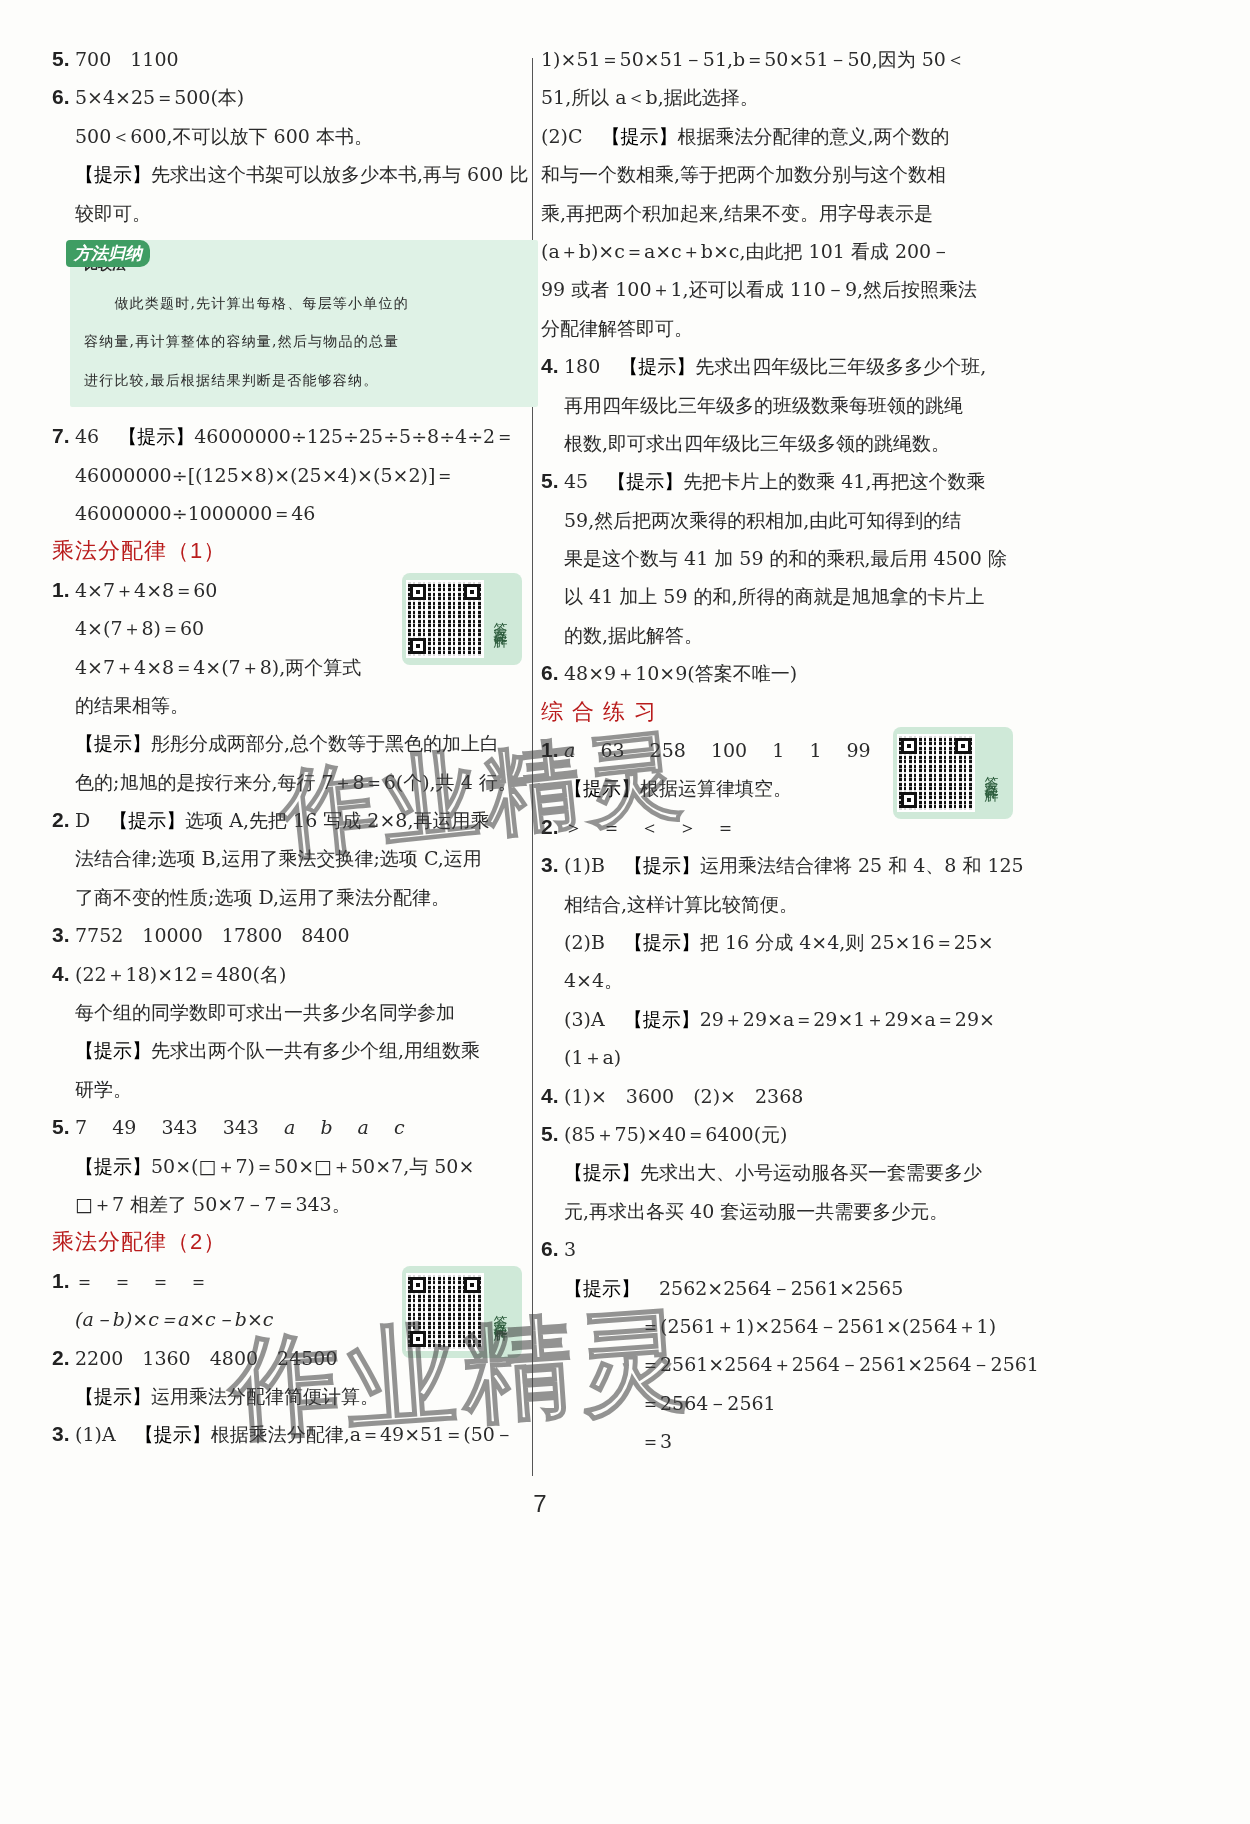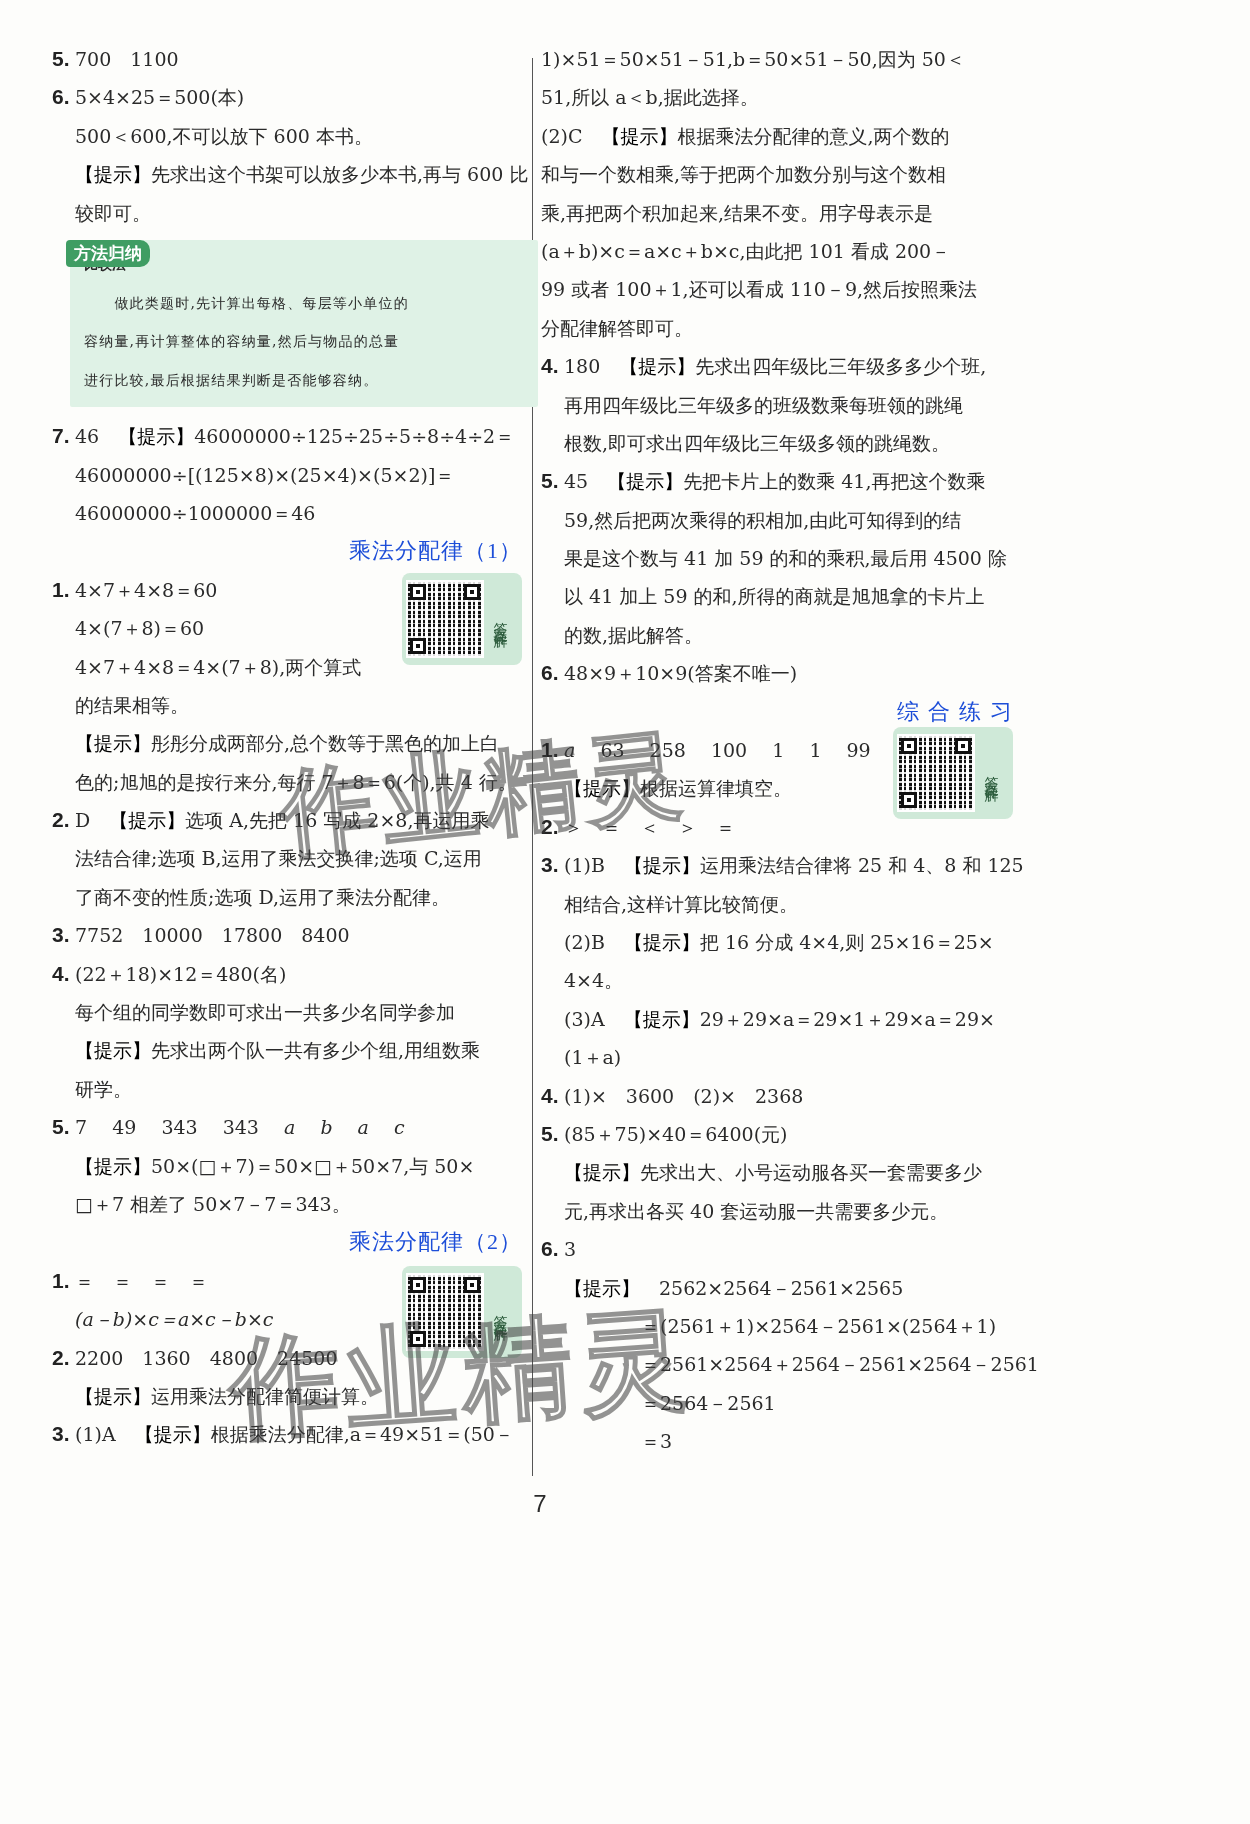--- a/index.html
+++ b/index.html
@@ -12,31 +12,31 @@
     .col { position: absolute; top: 40px; }
     .col-left { left: 52px; width: 470px; }
     .col-right { left: 541px; width: 480px; }
     .divider { position: absolute; left: 532px; top: 58px; width: 1px; height: 1418px; background: #555; }
     .line { font-size: 19px; line-height: 38.4px; white-space: nowrap; height: 38.4px; }
     .indent { padding-left: 23px; }
     .num { font-family: "Liberation Sans", sans-serif; font-weight: bold; font-size: 21px; display: inline-block; width: 23px; color: #222; }
     .hint { color: #000000; font-family: "DejaVu Sans", sans-serif; }
     .it { font-style: italic; }
     .section-title {
-      color: #1d4ed8; font-family: Liberation Serif, serif; font-size: 22px;
-      text-align: right; height: 38.4px; line-height: 38.4px; letter-spacing: 1px;
+      color: #b91c1c; font-family: Liberation Sans, sans-serif; font-size: 22px;
+      text-align: left; height: 38.4px; line-height: 38.4px; letter-spacing: 1px;
     }
     .section-title.wide { letter-spacing: 9px; }
     .method-box {
       background: #dff2e6; margin: 8px 0 10px 18px; padding: 0 14px 8px 14px; position: relative;
       width: 440px; border-radius: 2px;
     }
     .method-tag {
       position: absolute; left: -4px; top: 0; background: #3f9d63; color: #fff;
-      font-family: "DejaVu Sans", sans-serif; font-weight: bold; 
+      font-family: "DejaVu Sans", sans-serif; font-weight: bold; font-style: italic;
       font-size: 17px; padding: 2px 8px; border-radius: 4px 10px 10px 4px;
     }
     .method-title { font-weight: bold; font-size: 14px; line-height: 40px; padding-top: 4px; }
     .method-text { font-size: 14px; line-height: 38.4px; letter-spacing: 1.2px; }
     .qr-card {
       position: absolute; background: #cfe9d8; border-radius: 8px; width: 112px; height: 92px;
       display: flex; align-items: center; padding: 0 4px;
     }
     .qr {
       width: 78px; height: 78px; background:

